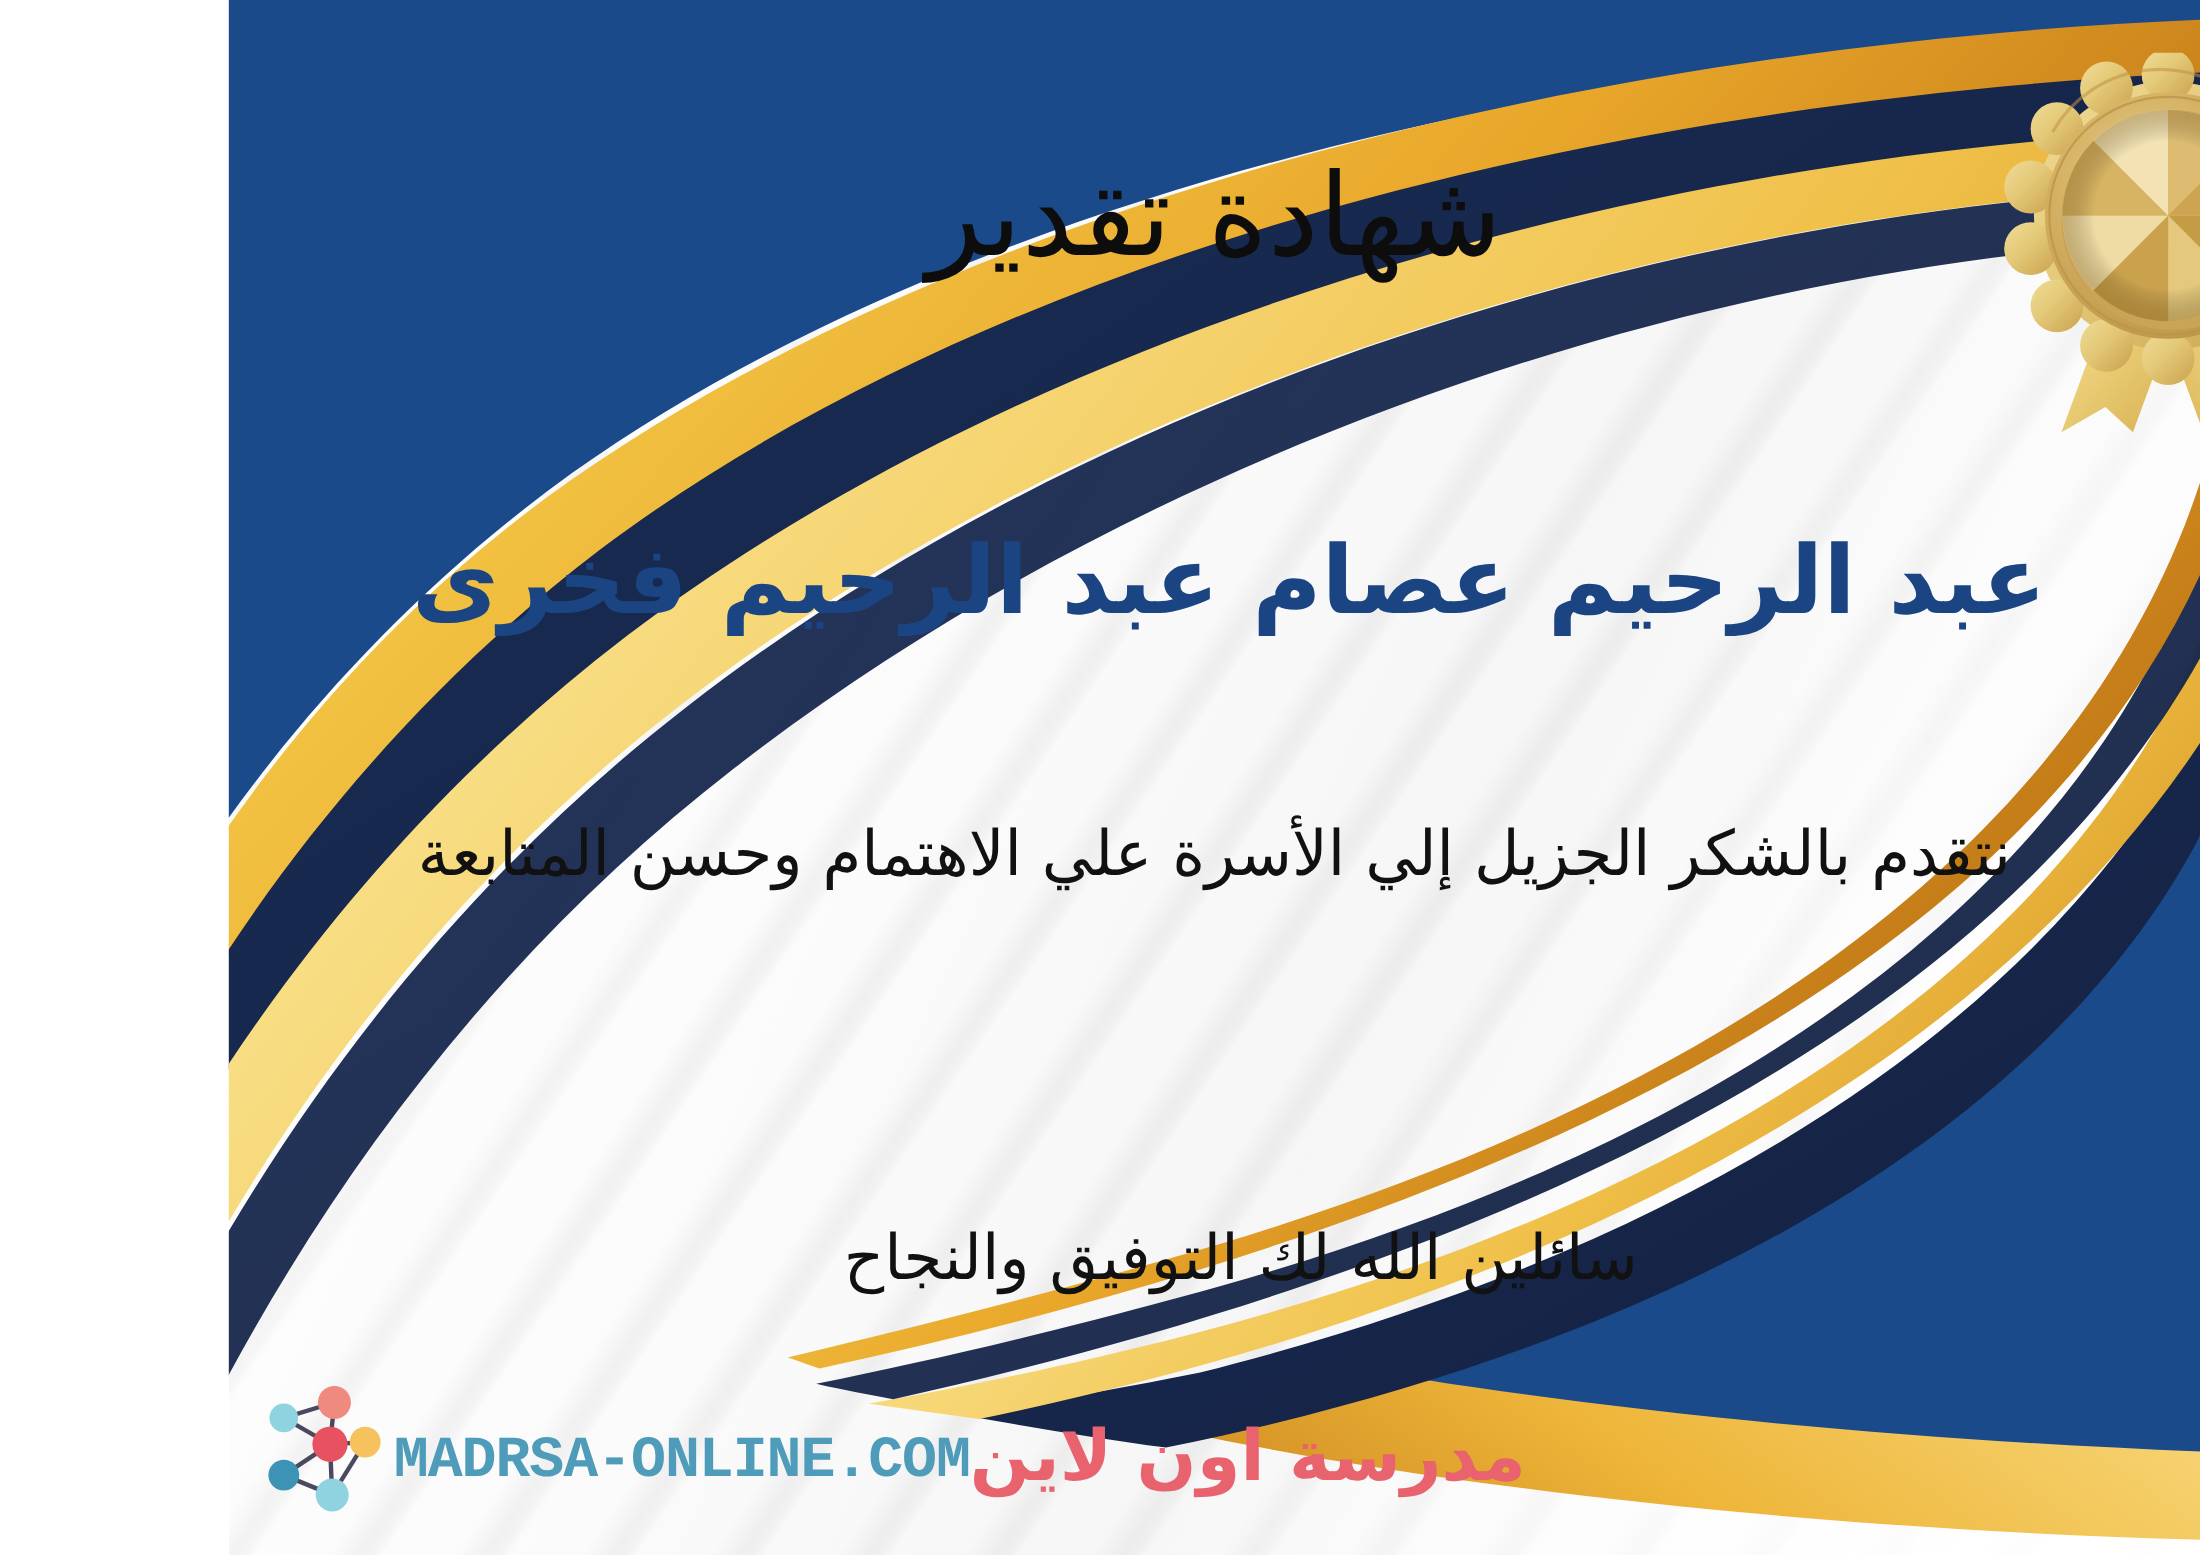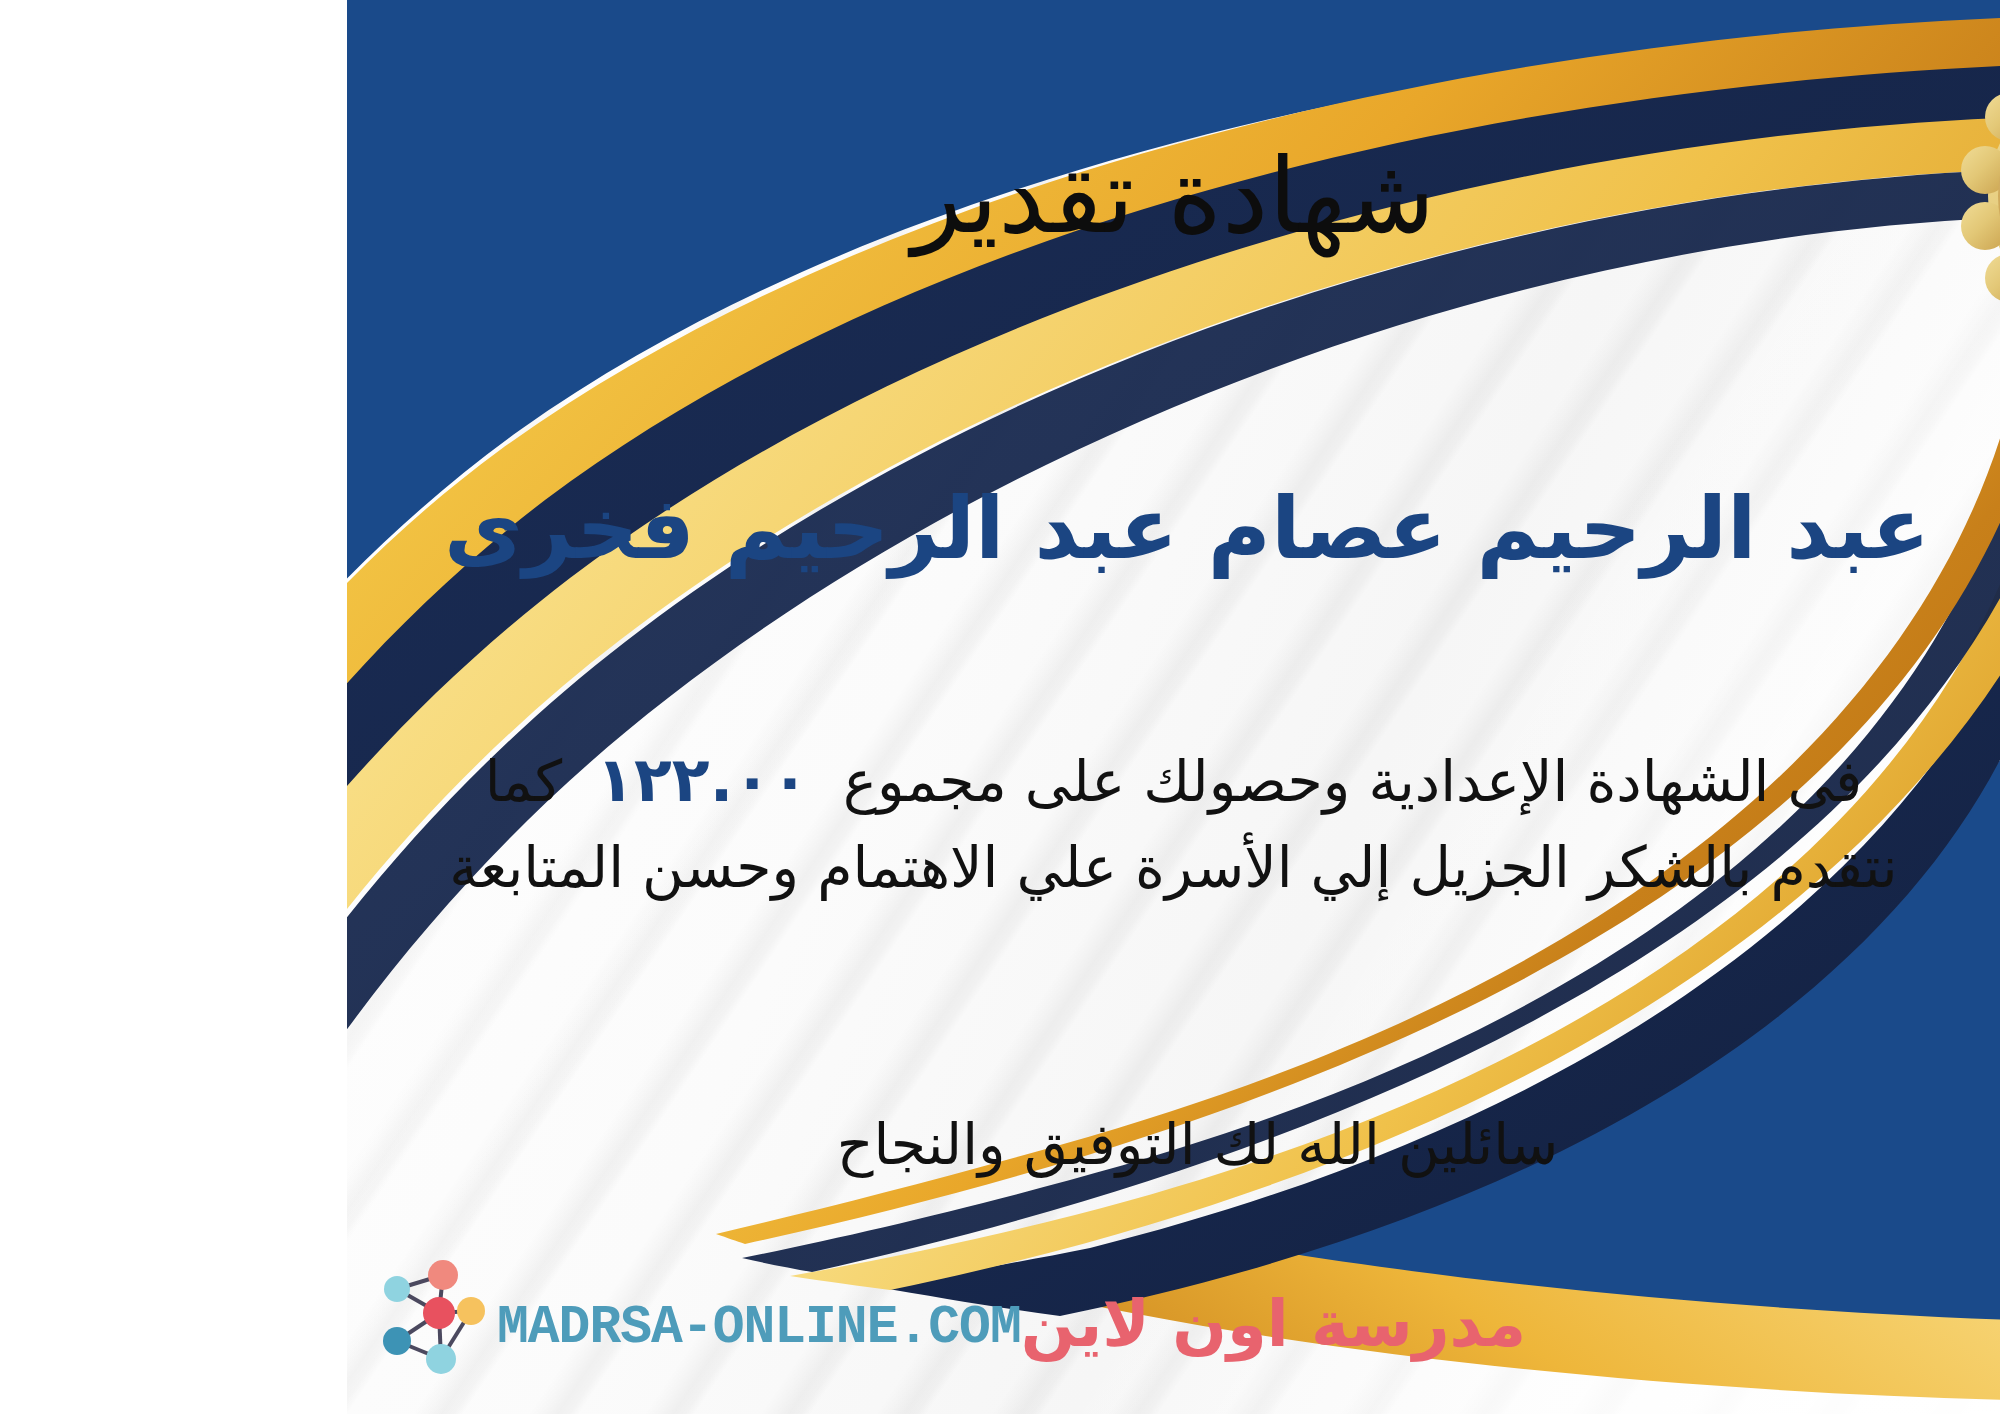--- a/index.html
+++ b/index.html
@@ -1,21 +1,21 @@
 <!DOCTYPE html>
 <html lang="ar" dir="rtl"><head>
 <meta charset="utf-8">
 <style>
   html,body{margin:0;padding:0;background:#ffffff;}
   body{
     font-family:"DejaVu Sans","Liberation Sans",sans-serif;
   }
   #certificate{
     position:relative;
-    width:1653px;
+    width:1792px;
     height:1414px;
     overflow:hidden;
     background:#ffffff;
   }
 
   
   .paper-base{
     position:absolute;inset:0;
     background:
       repeating-linear-gradient(
@@ -278,23 +278,20 @@
     </svg>
   </div>
 
   <div class="content">
 
     <div class="cert-title">شهادة تقدير</div>
 
     <div class="student-name">عبد الرحيم عصام عبد الرحيم فخرى</div>
 
     <div class="body-block">
-      <div class="body-line">
-        <span>فى الشهادة الإعدادية وحصولك على مجموع</span><span class="grade-value">١٢٢.٠٠</span><span>كما</span>
-      </div>
       <div class="body-line">نتقدم  بالشكر الجزيل إلي الأسرة علي الاهتمام وحسن المتابعة</div>
     </div>
 
     <div class="closing-line">سائلين الله لك التوفيق  والنجاح</div>
   </div>
 
   <div class="brand">
     <div class="brand-mark">
       <svg viewBox="0 0 120 128" xmlns="http://www.w3.org/2000/svg" aria-hidden="true">
         <g stroke="#3d3a52" stroke-width="4" fill="none" opacity="0.92">

